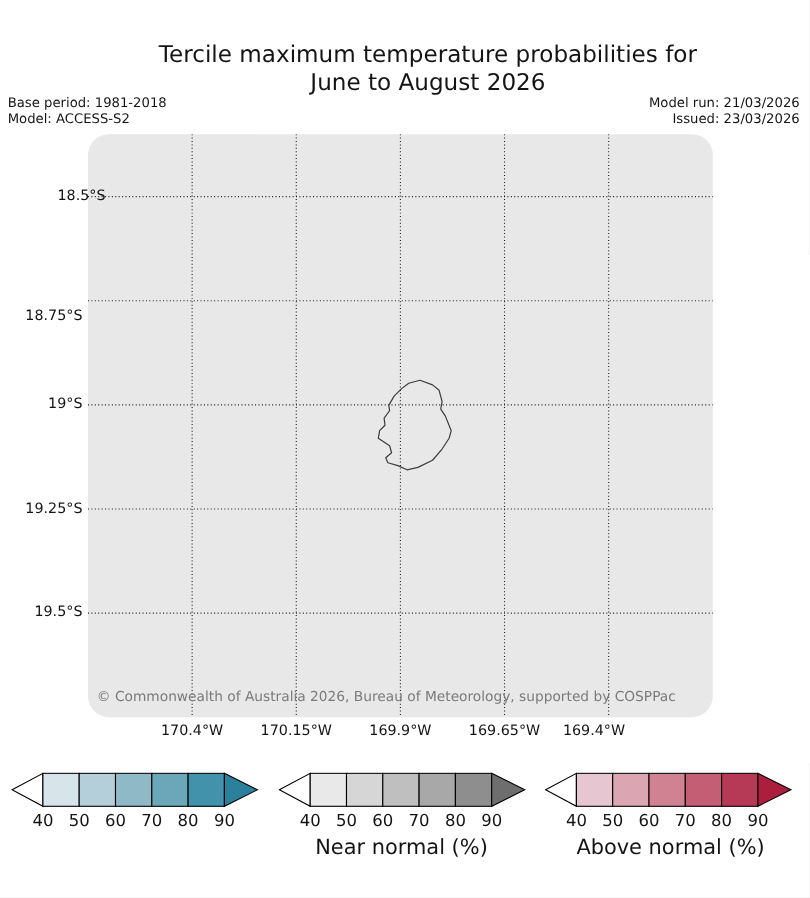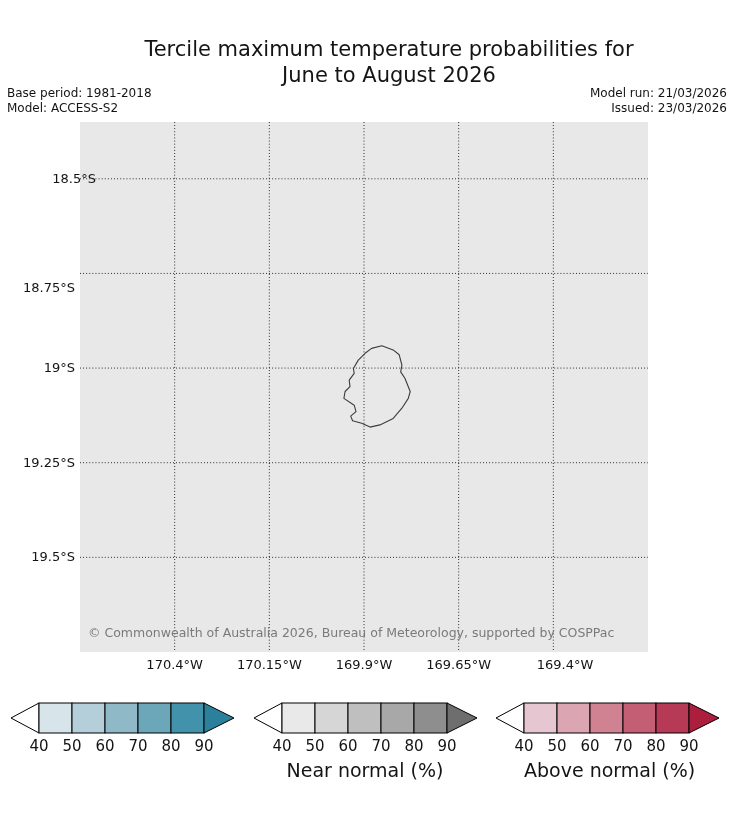--- a/index.html
+++ b/index.html
@@ -58,21 +58,21 @@
 <div id="meta-left" class="abs meta">
   <div>Base period: 1981-2018</div>
   <div>Model: ACCESS-S2</div>
 </div>
 
 <div id="meta-right" class="abs meta">
   <div>Model run: 21/03/2026</div>
   <div>Issued: 23/03/2026</div>
 </div>
 
-<div id="map-panel" class="abs" style="background: rgb(232, 232, 232);">
+<div id="map-panel" class="abs" style="background: rgb(232, 232, 232); border-radius: 19px;">
   <svg id="map-svg" width="568" height="530" viewBox="0 0 568 530">
       <line x1="94.66666666666666" x2="94.66666666666666" y1="0" y2="530" stroke="#1a1a1a" stroke-width="1" stroke-dasharray="0.9 2.2"></line>
       <line x1="189.33333333333331" x2="189.33333333333331" y1="0" y2="530" stroke="#1a1a1a" stroke-width="1" stroke-dasharray="0.9 2.2"></line>
       <line x1="284" x2="284" y1="0" y2="530" stroke="#1a1a1a" stroke-width="1" stroke-dasharray="0.9 2.2"></line>
       <line x1="378.66666666666663" x2="378.66666666666663" y1="0" y2="530" stroke="#1a1a1a" stroke-width="1" stroke-dasharray="0.9 2.2"></line>
       <line x1="473.33333333333337" x2="473.33333333333337" y1="0" y2="530" stroke="#1a1a1a" stroke-width="1" stroke-dasharray="0.9 2.2"></line>
       <line x1="0" x2="568" y1="56.7857142857138" y2="56.7857142857138" stroke="#1a1a1a" stroke-width="1" stroke-dasharray="0.9 2.2"></line>
       <line x1="0" x2="568" y1="151.42857142857105" y2="151.42857142857105" stroke="#1a1a1a" stroke-width="1" stroke-dasharray="0.9 2.2"></line>
       <line x1="0" x2="568" y1="246.0714285714283" y2="246.0714285714283" stroke="#1a1a1a" stroke-width="1" stroke-dasharray="0.9 2.2"></line>
       <line x1="0" x2="568" y1="340.7142857142855" y2="340.7142857142855" stroke="#1a1a1a" stroke-width="1" stroke-dasharray="0.9 2.2"></line>
@@ -80,21 +80,21 @@
       <polygon points="291.6,226.4 301.8,223.7 313.2,227.9 319.2,232.8 321.9,243.0 320.7,249.9 324.9,256.3 330.2,269.5 328.3,276.4 321.9,286.2 313.2,296.4 299.9,302.9 290.1,305.1 281.7,301.3 272.6,298.7 270.7,294.1 276.0,289.6 274.2,283.2 263.9,276.4 265.1,269.5 270.0,264.6 269.2,258.2 274.2,251.4 273.4,246.5 278.3,238.1 285.1,231.3" fill="none" stroke="#3c3c3c" stroke-width="1.1" stroke-linejoin="round"></polygon>
     </svg>
   <div id="copyright">© Commonwealth of Australia 2026, Bureau of Meteorology, supported by COSPPac</div>
 </div>
 
 <div id="x-axis" class="abs">
     <span style="left: 94.6667px;">170.4°W</span>
     <span style="left: 189.333px;">170.15°W</span>
     <span style="left: 284px;">169.9°W</span>
     <span style="left: 378.667px;">169.65°W</span>
-    <span style="left: 485px;">169.4°W</span>
+    <span style="left: 460px;">169.4°W</span>
   </div>
 <div id="y-axis" class="abs">
     <span style="top: 48.7857px; padding-left: 21px;">18.5°S</span>
     <span style="top: 158px;">18.75°S</span>
     <span style="top: 238.071px;">19°S</span>
     <span style="top: 332.714px;">19.25°S</span>
     <span style="top: 427.357px;">19.5°S</span>
   </div>
 
 <div id="legend-0" class="legend">

